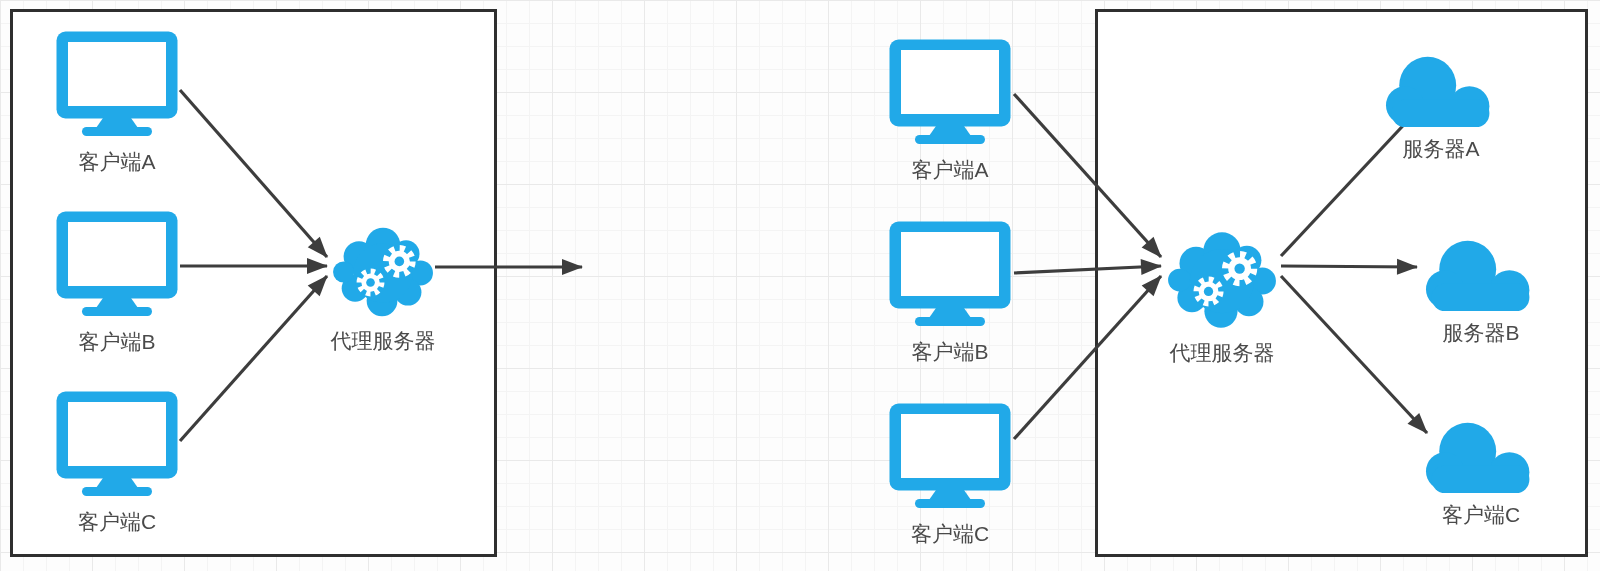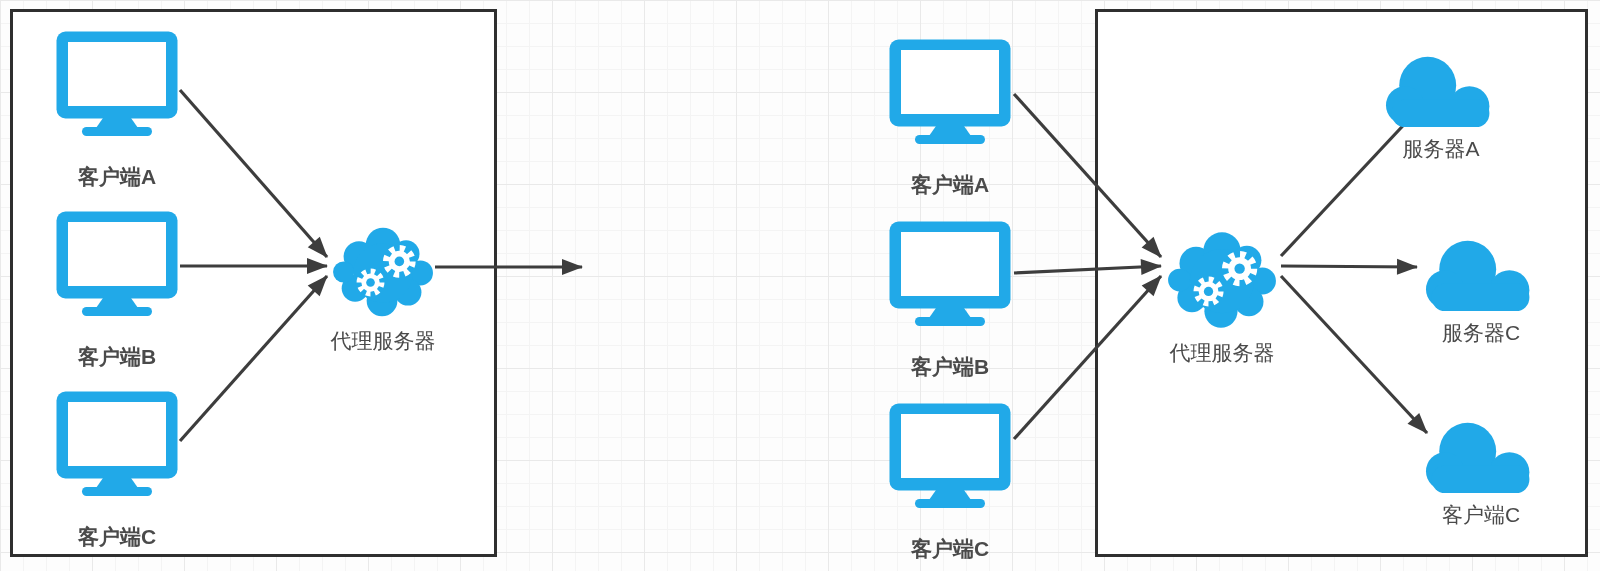--- a/index.html
+++ b/index.html
@@ -42,21 +42,21 @@
     z-index: 3;
   }
   .node .icon { color: #21a9e8; display: block; }
   .node .label {
     white-space: nowrap;
     font-size: 21px;
     line-height: 26px;
     color: #4a4a4a;
     text-align: center;
   }
-  .node.monitor-node .label { margin-top: 28px; font-weight: bold; }
+  .node.monitor-node .label { margin-top: 13px; }
   .node.cloud-node   .label { margin-top: 8px;  }
   .hidden-defs { position: absolute; width: 0; height: 0; overflow: hidden; }
 </style>
 </head>
 <body>
 
 <svg class="hidden-defs" aria-hidden="true">
   <defs>
     <symbol id="sym-monitor" viewBox="0 0 124 106">
       <rect x="1.5" y="1.5" width="121" height="87" rx="9" fill="currentColor"></rect>
@@ -179,21 +179,21 @@
   <div class="node cloud-node" style="left:1384px; top:54px; width:114px">
     <svg class="icon" width="114" height="74">
         <use href="#sym-cloud"></use>
       </svg>
     <div class="label">服务器A</div>
   </div>
   <div class="node cloud-node" style="left:1424px; top:238px; width:114px">
     <svg class="icon" width="114" height="74">
         <use href="#sym-cloud"></use>
       </svg>
-    <div class="label">服务器C</div>
+    <div class="label">服务器B</div>
   </div>
   <div class="node cloud-node" style="left:1424px; top:420px; width:114px">
     <svg class="icon" width="114" height="74">
         <use href="#sym-cloud"></use>
       </svg>
     <div class="label">客户端C</div>
   </div>
 
 </div>
 

